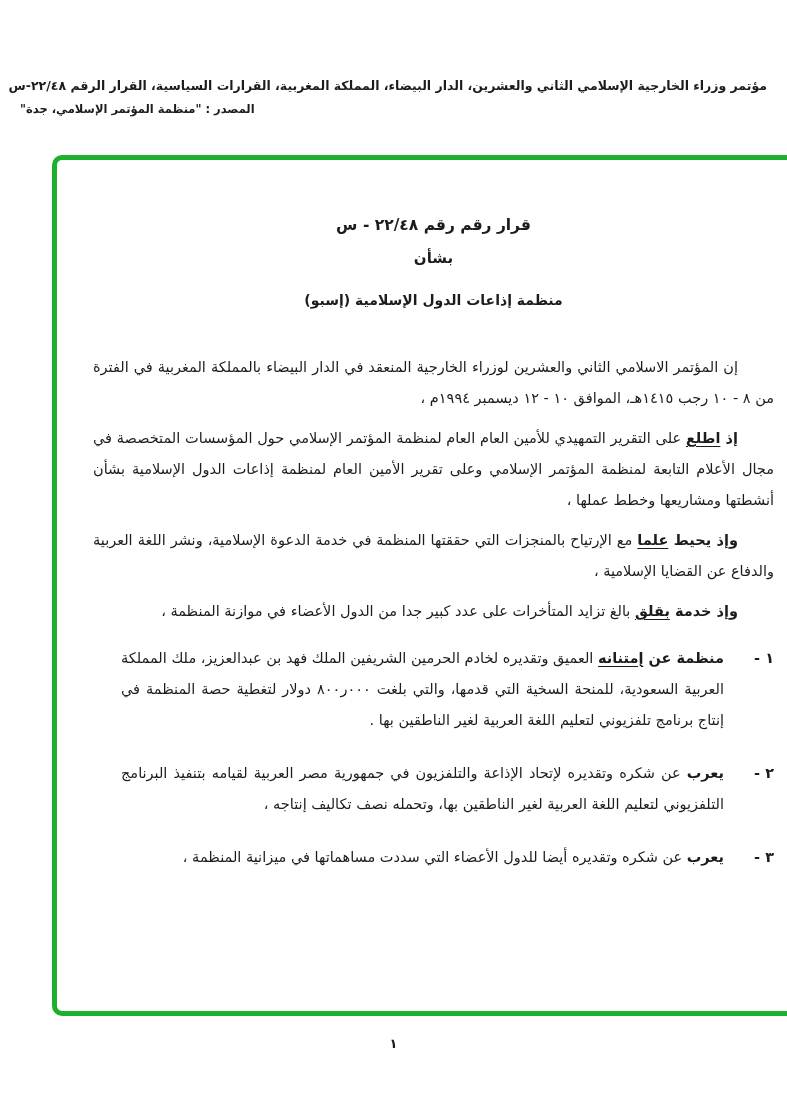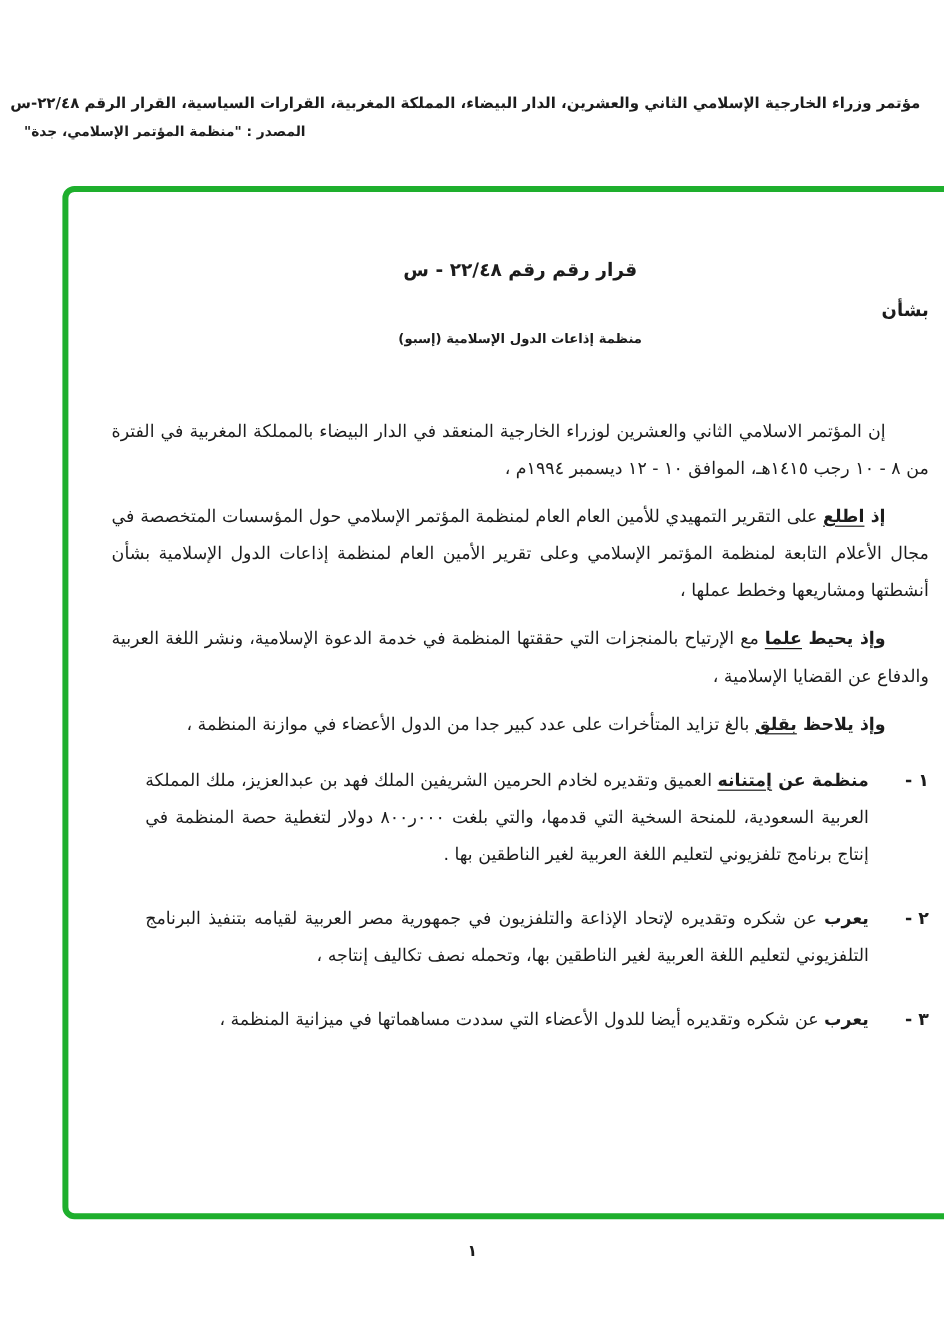--- a/index.html
+++ b/index.html
@@ -22,22 +22,22 @@
     position:absolute;left:52px;top:155px;width:763px;height:861px;
     box-sizing:border-box;
     border:5px solid #1EAF2D;border-radius:10px;background:#ffffff;
   }
   .doc-content{
     position:absolute;inset:0;padding:56px 36px 0 36px;
     direction:rtl;
   }
   .title-block{text-align:center;font-weight:bold;}
   .title-line1{font-size:15.5px;margin-bottom:15px;}
-  .title-line2{font-size:15px;margin-bottom:9px;text-align:right;}
-  .title-line3{font-size:11px;margin-bottom:56px;text-align:center;}
+  .title-line2{font-size:15px;margin-bottom:25px;}
+  .title-line3{font-size:14px;margin-bottom:44px;text-align:center;}
   .para{
     font-size:14.5px;line-height:31px;text-align:justify;
     text-indent:36px;margin:0 0 9px 0;
   }
   .b{font-weight:bold;}
   .u{text-decoration:underline;text-underline-offset:3px;}
   .items{margin-top:16px;}
   .item{display:flex;direction:rtl;margin:0 0 22px 0;}
   .item-num{
     flex:none;width:50px;font-size:14.5px;line-height:31px;font-weight:bold;
@@ -67,21 +67,21 @@
       <div class="title-line2">بشأن</div>
       <div class="title-line3">منظمة إذاعات الدول الإسلامية (إسبو)</div>
     </div>
 
     <p class="para"><span class="b"></span><span class="b u"></span><span>إن المؤتمر الاسلامي الثاني والعشرين لوزراء الخارجية المنعقد في الدار البيضاء بالمملكة المغربية في الفترة من ٨ - ١٠ رجب ١٤١٥هـ، الموافق ١٠ - ١٢ ديسمبر ١٩٩٤م ،</span></p>
 
     <p class="para"><span class="b">إذ </span><span class="b u">اطلع</span><span> على التقرير التمهيدي للأمين العام العام لمنظمة المؤتمر الإسلامي حول المؤسسات المتخصصة في مجال الأعلام التابعة لمنظمة المؤتمر الإسلامي وعلى تقرير الأمين العام لمنظمة إذاعات الدول الإسلامية بشأن أنشطتها ومشاريعها وخطط عملها ،</span></p>
 
     <p class="para"><span class="b">وإذ يحيط </span><span class="b u">علما</span><span> مع الإرتياح بالمنجزات التي حققتها المنظمة في خدمة الدعوة الإسلامية، ونشر اللغة العربية والدفاع عن القضايا الإسلامية ،</span></p>
 
-    <p class="para"><span class="b">وإذ يلاحظ </span><span class="b u">بقلق</span><span> بالغ تزايد المتأخرات على عدد كبير جدا من الدول الأعضاء في موازنة المنظمة ،</span></p>
+    <p class="para"><span class="b">وإذ خدمة </span><span class="b u">بقلق</span><span> بالغ تزايد المتأخرات على عدد كبير جدا من الدول الأعضاء في موازنة المنظمة ،</span></p>
 
     <div class="items">
 
       <div class="item">
         <div class="item-num">١ -</div>
         <div class="item-text"><span class="b">منظمة عن </span><span class="b u">إمتنانه</span><span> العميق وتقديره لخادم الحرمين الشريفين الملك فهد بن عبدالعزيز، ملك المملكة العربية السعودية، للمنحة السخية التي قدمها، والتي بلغت ٠٠٠ر٨٠٠ دولار لتغطية حصة المنظمة في إنتاج برنامج تلفزيوني لتعليم اللغة العربية لغير الناطقين بها .</span></div>
       </div>
 
       <div class="item">
         <div class="item-num">٢ -</div>

